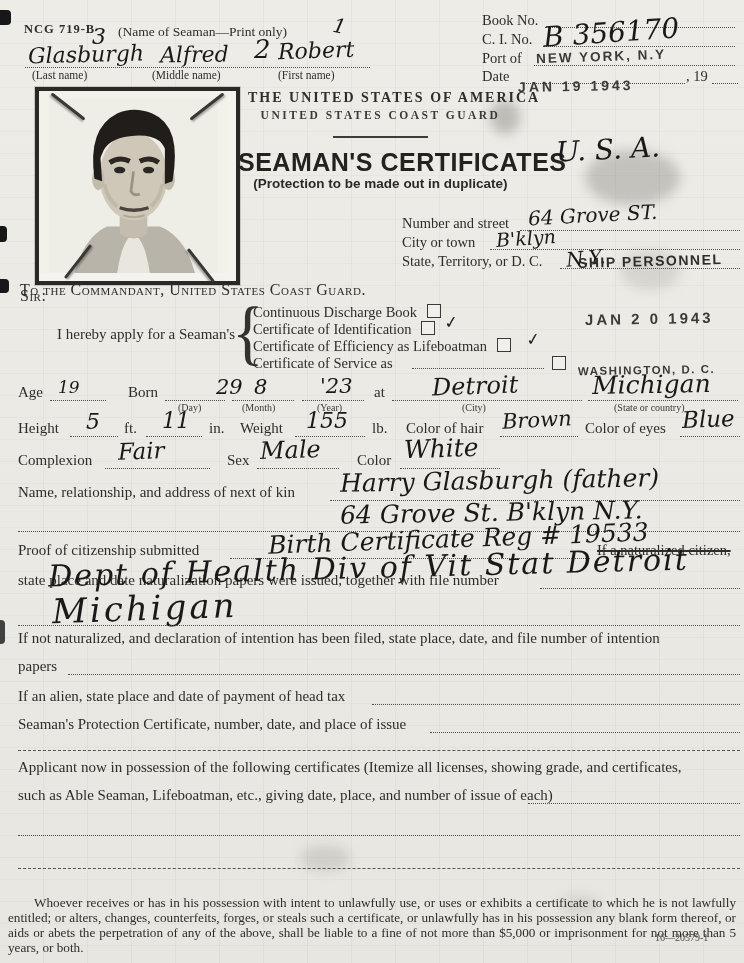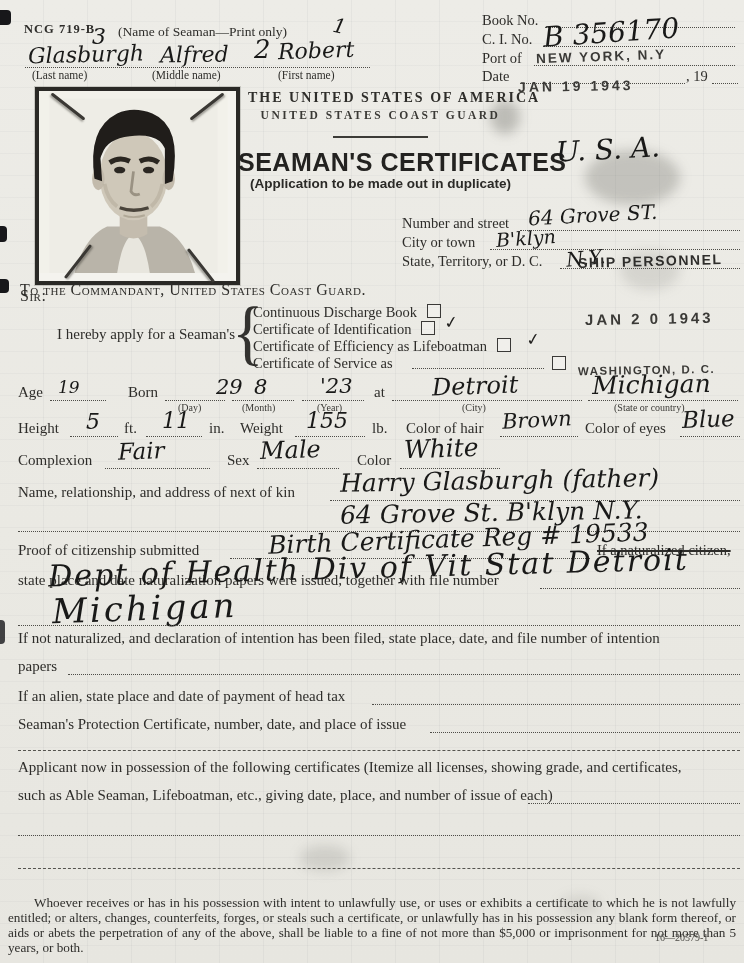--- a/index.html
+++ b/index.html
@@ -106,21 +106,21 @@
     <div class="staple" style="left:8px;top:14px;transform:rotate(38deg);"></div>
     <div class="staple" style="right:8px;top:14px;transform:rotate(-38deg);"></div>
     <div class="staple" style="left:18px;bottom:18px;transform:rotate(-52deg);"></div>
     <div class="staple" style="right:14px;bottom:14px;transform:rotate(52deg);"></div>
   </div>
 
   <div class="abs print" style="left:248px;top:90px;width:265px;text-align:center;font-weight:bold;font-size:14px;letter-spacing:2px;white-space:nowrap;">THE UNITED STATES OF AMERICA</div>
   <div class="abs print" style="left:248px;top:109px;width:265px;text-align:center;font-weight:bold;font-size:11.5px;letter-spacing:2.5px;color:#3a3935;">UNITED STATES COAST GUARD</div>
   <div class="abs rule" style="left:333px;top:136px;width:95px;border-bottom-width:2.5px;"></div>
   <div class="abs" style="left:238px;top:148px;width:285px;text-align:center;font-family:'Liberation Sans',sans-serif;font-weight:bold;font-size:25px;letter-spacing:.5px;color:#232220;white-space:nowrap;">SEAMAN'S CERTIFICATES</div>
-  <div class="abs" style="left:238px;top:176px;width:285px;text-align:center;font-family:'Liberation Sans',sans-serif;font-weight:bold;font-size:13.5px;color:#2b2a27;white-space:nowrap;">(Application to be made out in duplicate)</div>
+  <div class="abs" style="left:238px;top:176px;width:285px;text-align:center;font-family:'Liberation Sans',sans-serif;font-weight:bold;font-size:13.5px;color:#2b2a27;white-space:nowrap;">(Protection to be made out in duplicate)</div>
   <div class="abs hw" style="left:556px;top:133px;font-size:28px;transform:rotate(-3deg);">U. S. A.</div>
 
   <div class="abs print" style="left:402px;top:215px;font-size:14.5px;">Number and street</div>
   <div class="abs dots" style="left:520px;top:230px;width:220px;"></div>
   <div class="abs hw" style="left:528px;top:203px;font-size:20px;transform:rotate(-3deg);">64 Grove ST.</div>
   <div class="abs print" style="left:402px;top:234px;font-size:14.5px;">City or town</div>
   <div class="abs dots" style="left:490px;top:249px;width:250px;"></div>
   <div class="abs hw" style="left:496px;top:227px;font-size:19px;transform:rotate(-4deg);">B'klyn</div>
   <div class="abs print" style="left:402px;top:253px;font-size:14.5px;">State, Territory, or D. C.</div>
   <div class="abs dots" style="left:560px;top:268px;width:180px;"></div>

